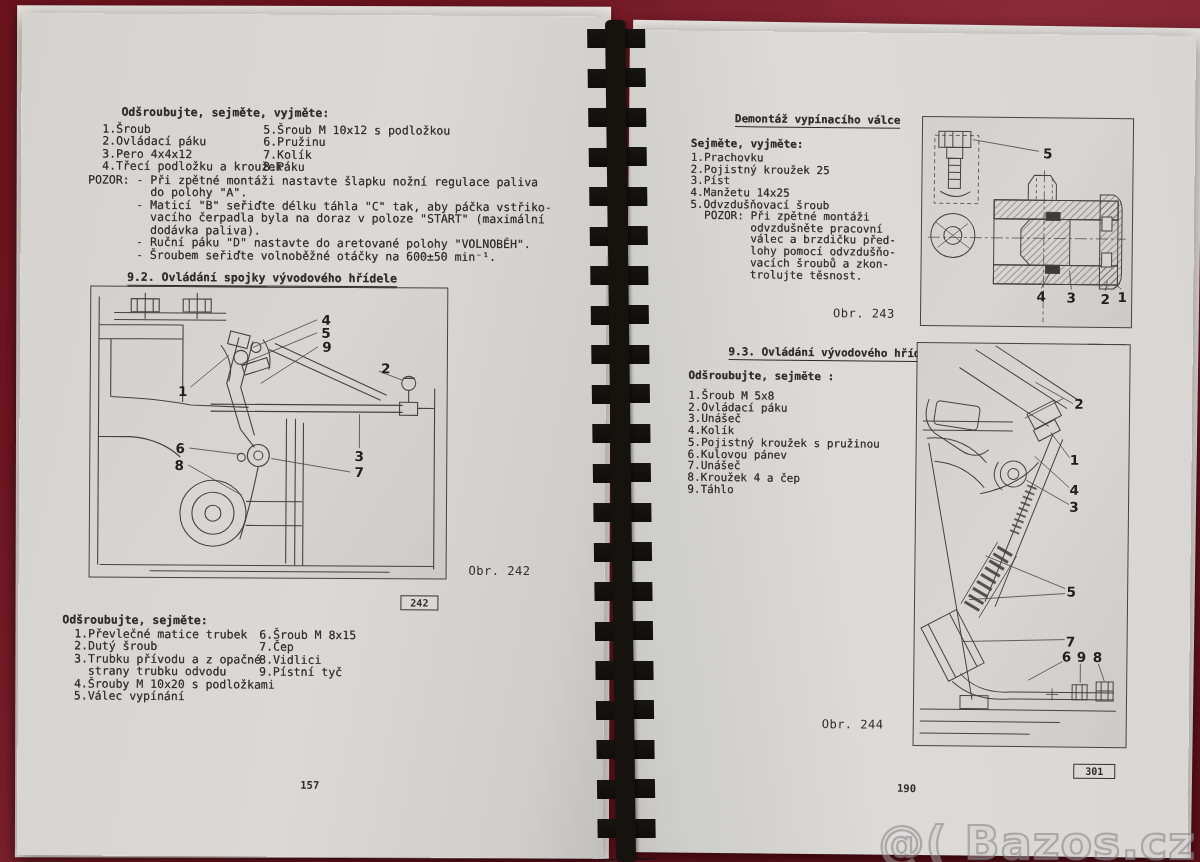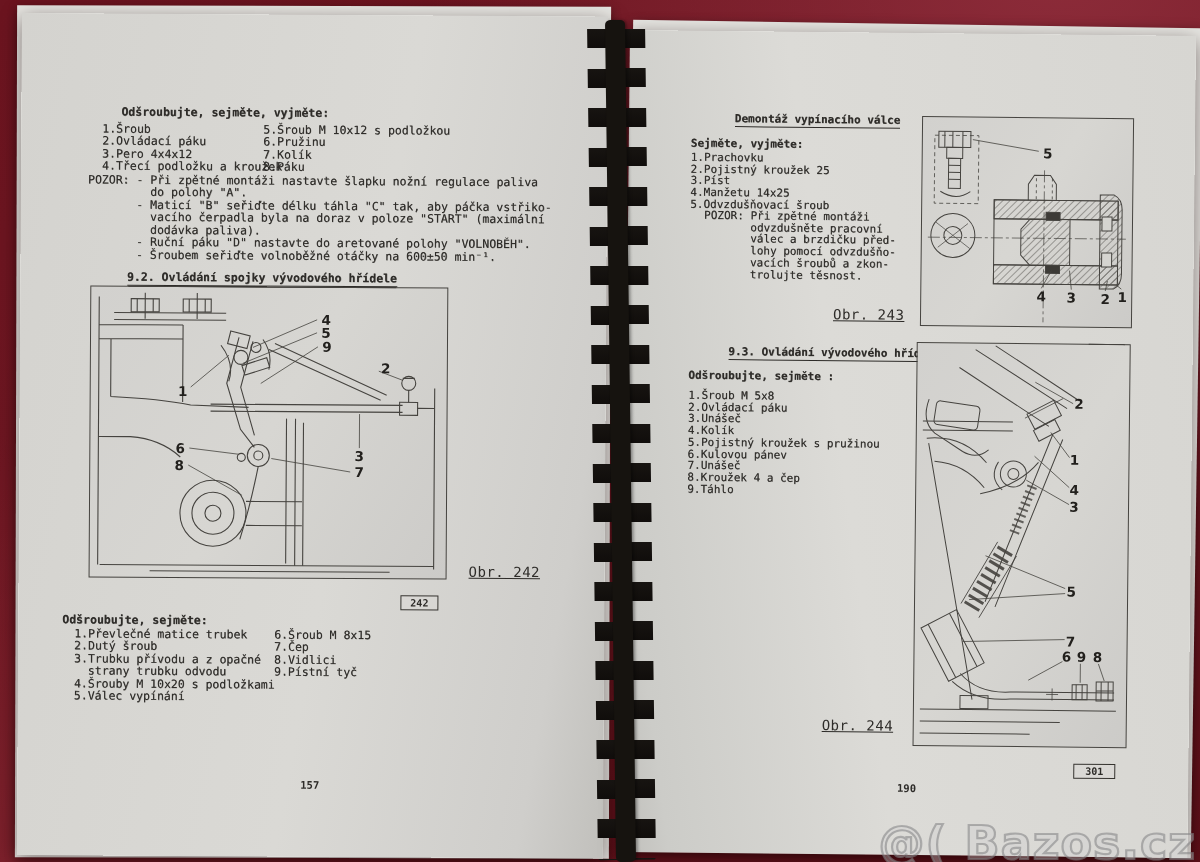--- a/index.html
+++ b/index.html
@@ -27,21 +27,21 @@
   .bold{font-weight:bold;}
   .h-double{border-bottom:1px solid #2e2c29;box-shadow:0 2.5px 0 -1px #2e2c29;padding-bottom:1px;}
   .h-single{border-bottom:1.2px solid #2e2c29;padding-bottom:1px;}
   .figure{position:absolute;border:1.5px solid #45433f;
           background:linear-gradient(120deg,#d2d1ce 0%,#d7d6d2 50%,#cccbc8 100%);}
   .figure svg{position:absolute;left:0;top:0;}
   .co{position:absolute;transform:translate(-50%,-50%);
       font-family:"DejaVu Sans",sans-serif;font-weight:bold;font-size:13.5px;color:#22201d;}
   .numbox{position:absolute;border:1.3px solid #35332f;font-weight:bold;font-size:10px;
           text-align:center;line-height:13px;background:rgba(218,217,213,.6);margin-top:32px;}
-  .caption{position:absolute;font-size:14px;letter-spacing:.5px;text-decoration:underline;}
+  .caption{position:absolute;font-size:12px;letter-spacing:.5px;}
   .pageno{position:absolute;font-size:10.5px;font-weight:bold;}
   .binding{position:absolute;left:0;top:0;width:1200px;height:862px;pointer-events:none;}
   .spine{position:absolute;left:605px;top:20px;width:20px;height:842px;background:#16130f;
          border-radius:5px;transform:rotate(-.75deg);transform-origin:top center;
          box-shadow:2px 0 3px rgba(0,0,0,.35);}
   .teeth{position:absolute;left:587px;top:22px;width:58px;height:838px;
          transform:rotate(-.75deg);transform-origin:top center;border-radius:3px;
          background:repeating-linear-gradient(180deg,
             rgba(0,0,0,0) 0px, rgba(0,0,0,0) 7px,
             #171411 7px, #100d0b 26px,
@@ -151,21 +151,21 @@
     </div>
     <div class="caption" style="left:450px;top:548px;">Obr. 242</div>
 
     <pre class="txt bold" style="left:44px;top:588px;">Odšroubujte, sejměte:</pre>
     <pre class="txt" style="left:56px;top:602px;">1.Převlečné matice trubek
 2.Dutý šroub
 3.Trubku přívodu a z opačné
   strany trubku odvodu
 4.Šrouby M 10x20 s podložkami
 5.Válec vypínání</pre>
-    <pre class="txt" style="left:256px;top:602px;">6.Šroub M 8x15
+    <pre class="txt" style="left:241px;top:602px;">6.Šroub M 8x15
 7.Čep
 8.Vidlici
 9.Pístní tyč</pre>
 
     <div class="pageno" style="left:283px;top:764px;">157</div>
   </div>
 
   <div class="page right-page">
 
     <div class="txt bold" style="left:66px;top:70px;">

